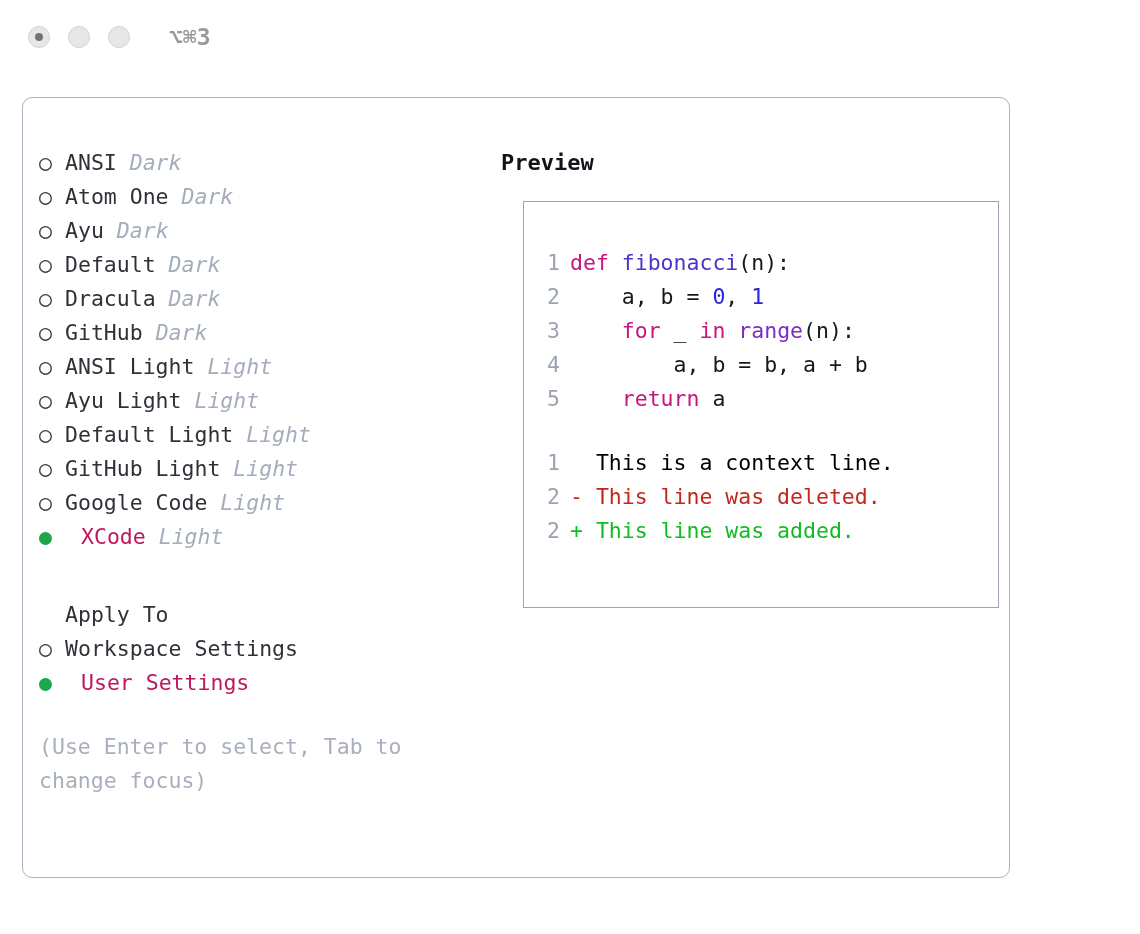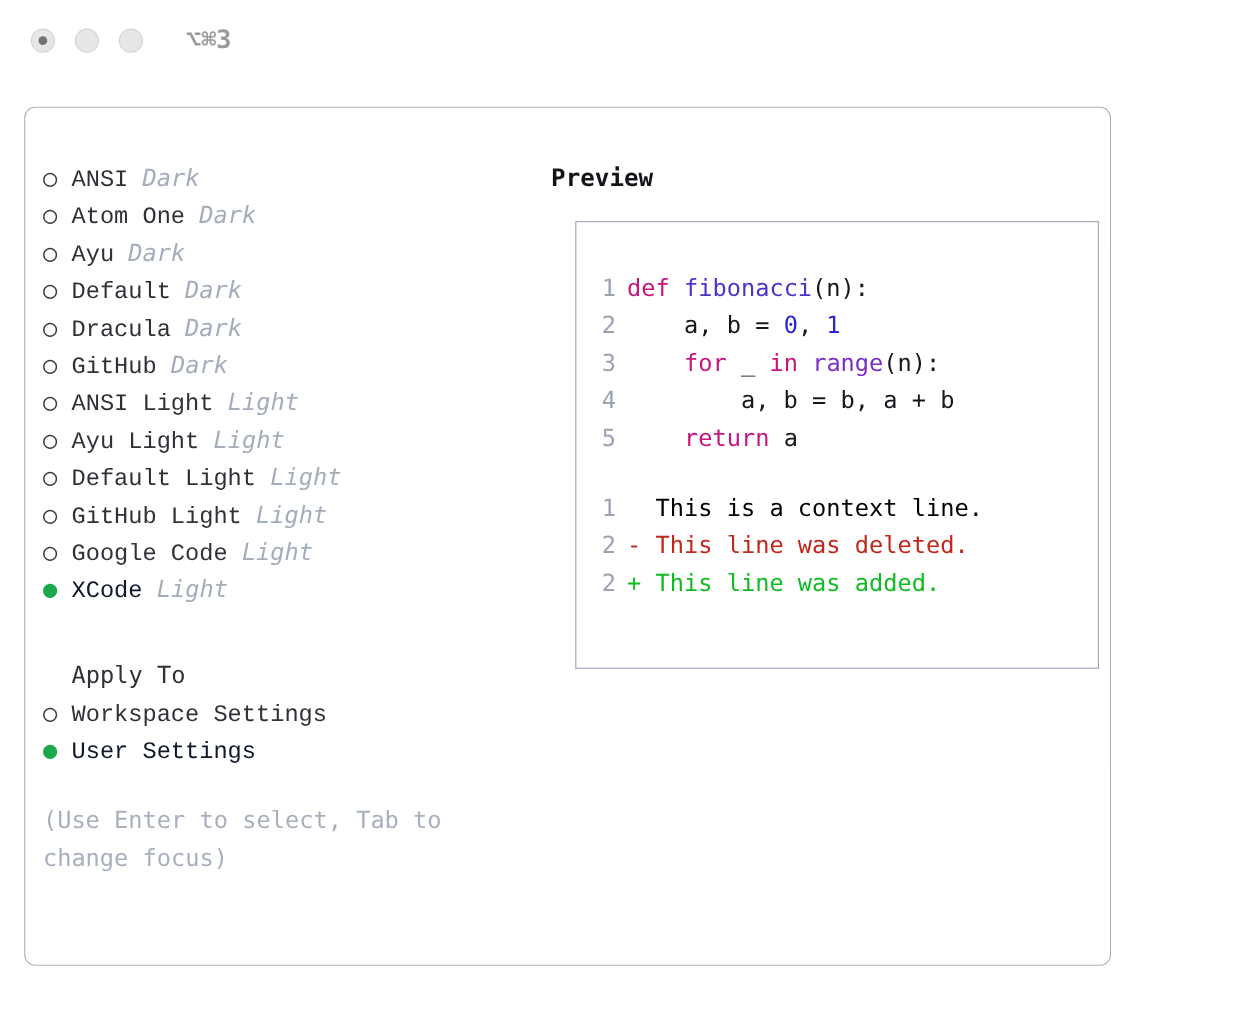--- a/index.html
+++ b/index.html
@@ -90,22 +90,22 @@
     display: inline-block;
     width: 26px;
     color: #3a3f46;
   }
   .marker.sel { color: #1aa84a; }
   .row.header {
     font-weight: bold;
     color: #111418;
     font-size: 22px;
   }
-  .row .name { color: #2e3238; font-family: Liberation Mono, monospace; }
-  .row.selected .name { color: #0f172a; }
+  .row .name { color: #2e3238; }
+  .row.selected .name { color: #be185d; margin-left: 16px; }
   .row .kind { color: #a4adbb; font-style: italic; }
 
   .section-gap { height: 44px; }
 
   #hint {
     margin-top: 30px;
     font-size: 21.5px;
     line-height: 34px;
     color: #a8b0bd;
     width: 420px;

